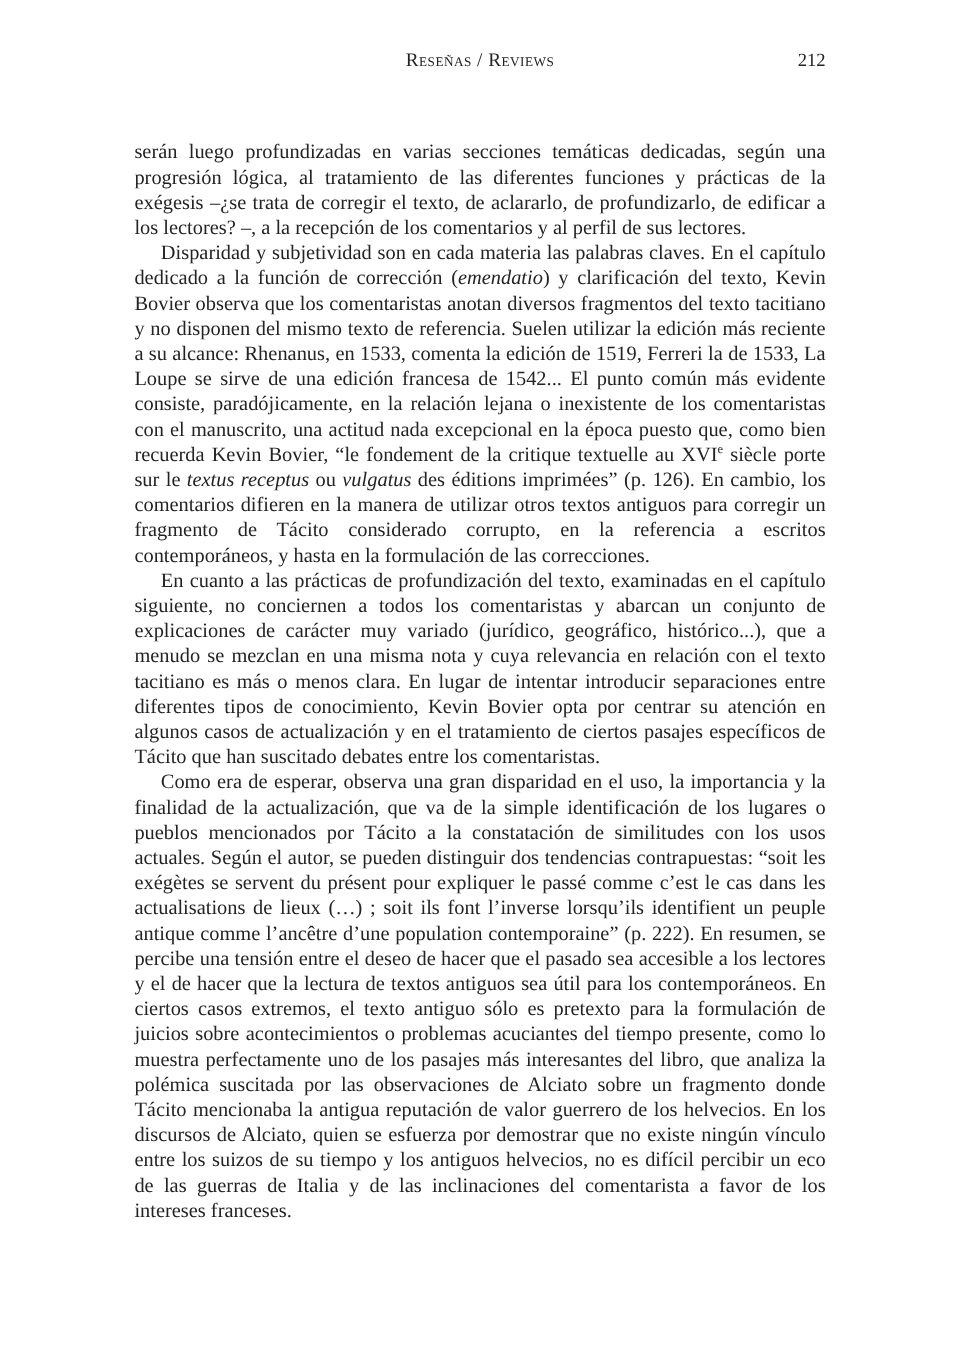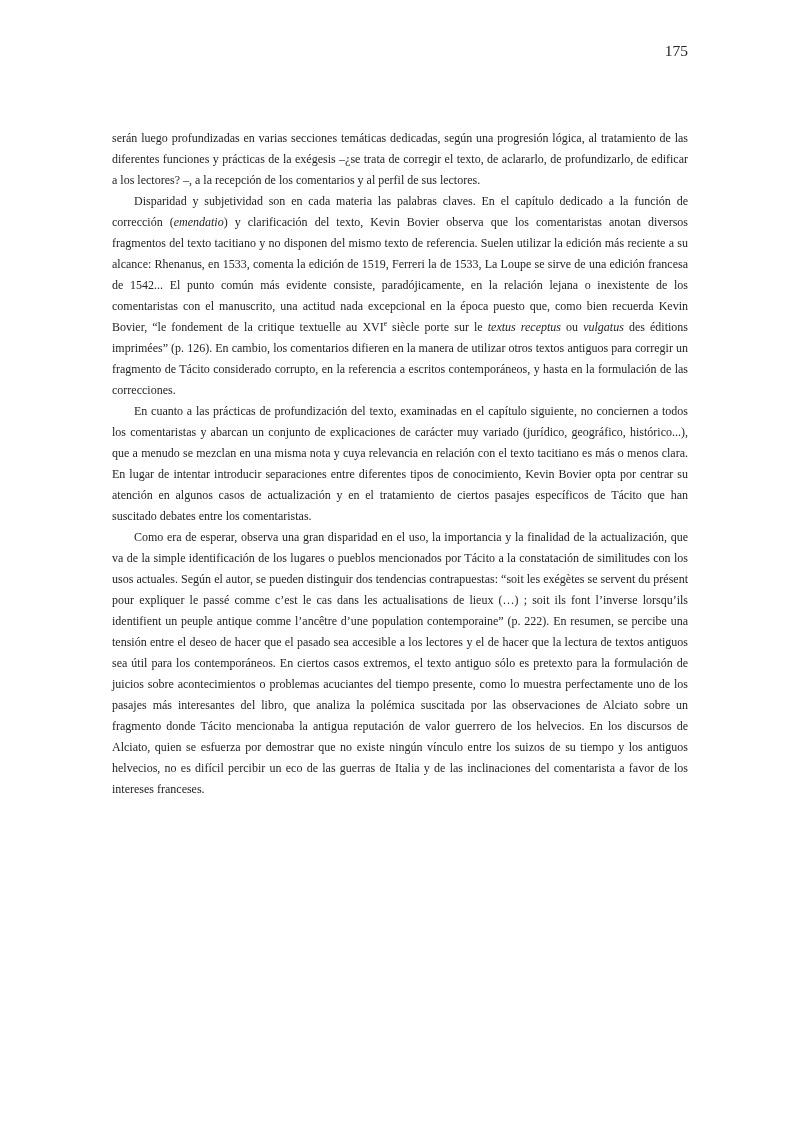--- a/index.html
+++ b/index.html
@@ -24,22 +24,22 @@
     font-size: 16px;
     letter-spacing: 0.4px;
   }
   .page-number {
     position: absolute; right: 0; top: 0;
     font-size: 15.5px;
   }
 
   .body-text {
     position: absolute;
-    top: 128px; left: 112px; width: 576px;
-    font-size: 12px;
+    top: 116px; left: 112px; width: 576px;
+    font-size: 17px;
     line-height: 21px;
     text-align: justify;
   }
   .body-text p { margin: 0; }
   .body-text p.indent { text-indent: 22px; }
   .body-text em { font-style: italic; }
   .body-text sup { font-size: 0.62em; line-height: 0; vertical-align: super; }
 
   .page-footer {
     position: absolute;
@@ -48,21 +48,22 @@
     font-size: 15.2px;
   }
   .page-footer em { font-style: italic; }
 </style>
 </head>
 <body>
 
 <div class="page">
 
   <div class="running-head">
-    <span class="page-number">175</span>
+    <span class="running-title">Reseñas / Reviews</span>
+    <span class="page-number">212</span>
   </div>
 
   <div class="body-text">
       <p>serán luego profundizadas en varias secciones temáticas dedicadas, según una progresión lógica, al tratamiento de las diferentes funciones y prácticas de la exégesis –¿se trata de corregir el texto, de aclararlo, de profundizarlo, de edificar a los lectores? –, a la recepción de los comentarios y al perfil de sus lectores.</p>
       <p class="indent">Disparidad y subjetividad son en cada materia las palabras claves. En el capítulo dedicado a la función de corrección (<em>emendatio</em>) y clarificación del texto, Kevin Bovier observa que los comentaristas anotan diversos fragmentos del texto tacitiano y no disponen del mismo texto de referencia. Suelen utilizar la edición más reciente a su alcance: Rhenanus, en 1533, comenta la edición de 1519, Ferreri la de 1533, La Loupe se sirve de una edición francesa de 1542... El punto común más evidente consiste, paradójicamente, en la relación lejana o inexistente de los comentaristas con el manuscrito, una actitud nada excepcional en la época puesto que, como bien recuerda Kevin Bovier, “le fondement de la critique textuelle au XVI<sup>e</sup> siècle porte sur le <em>textus receptus</em> ou <em>vulgatus</em> des éditions imprimées” (p. 126). En cambio, los comentarios difieren en la manera de utilizar otros textos antiguos para corregir un fragmento de Tácito considerado corrupto, en la referencia a escritos contemporáneos, y hasta en la formulación de las correcciones.</p>
       <p class="indent">En cuanto a las prácticas de profundización del texto, examinadas en el capítulo siguiente, no conciernen a todos los comentaristas y abarcan un conjunto de explicaciones de carácter muy variado (jurídico, geográfico, histórico...), que a menudo se mezclan en una misma nota y cuya relevancia en relación con el texto tacitiano es más o menos clara. En lugar de intentar introducir separaciones entre diferentes tipos de conocimiento, Kevin Bovier opta por centrar su atención en algunos casos de actualización y en el tratamiento de ciertos pasajes específicos de Tácito que han suscitado debates entre los comentaristas.</p>
       <p class="indent">Como era de esperar, observa una gran disparidad en el uso, la importancia y la finalidad de la actualización, que va de la simple identificación de los lugares o pueblos mencionados por Tácito a la constatación de similitudes con los usos actuales. Según el autor, se pueden distinguir dos tendencias contrapuestas: “soit les exégètes se servent du présent pour expliquer le passé comme c’est le cas dans les actualisations de lieux (…) ; soit ils font l’inverse lorsqu’ils identifient un peuple antique comme l’ancêtre d’une population contemporaine” (p. 222). En resumen, se percibe una tensión entre el deseo de hacer que el pasado sea accesible a los lectores y el de hacer que la lectura de textos antiguos sea útil para los contemporáneos. En ciertos casos extremos, el texto antiguo sólo es pretexto para la formulación de juicios sobre acontecimientos o problemas acuciantes del tiempo presente, como lo muestra perfectamente uno de los pasajes más interesantes del libro, que analiza la polémica suscitada por las observaciones de Alciato sobre un fragmento donde Tácito mencionaba la antigua reputación de valor guerrero de los helvecios. En los discursos de Alciato, quien se esfuerza por demostrar que no existe ningún vínculo entre los suizos de su tiempo y los antiguos helvecios, no es difícil percibir un eco de las guerras de Italia y de las inclinaciones del comentarista a favor de los intereses franceses.</p>
     </div>
 
 

